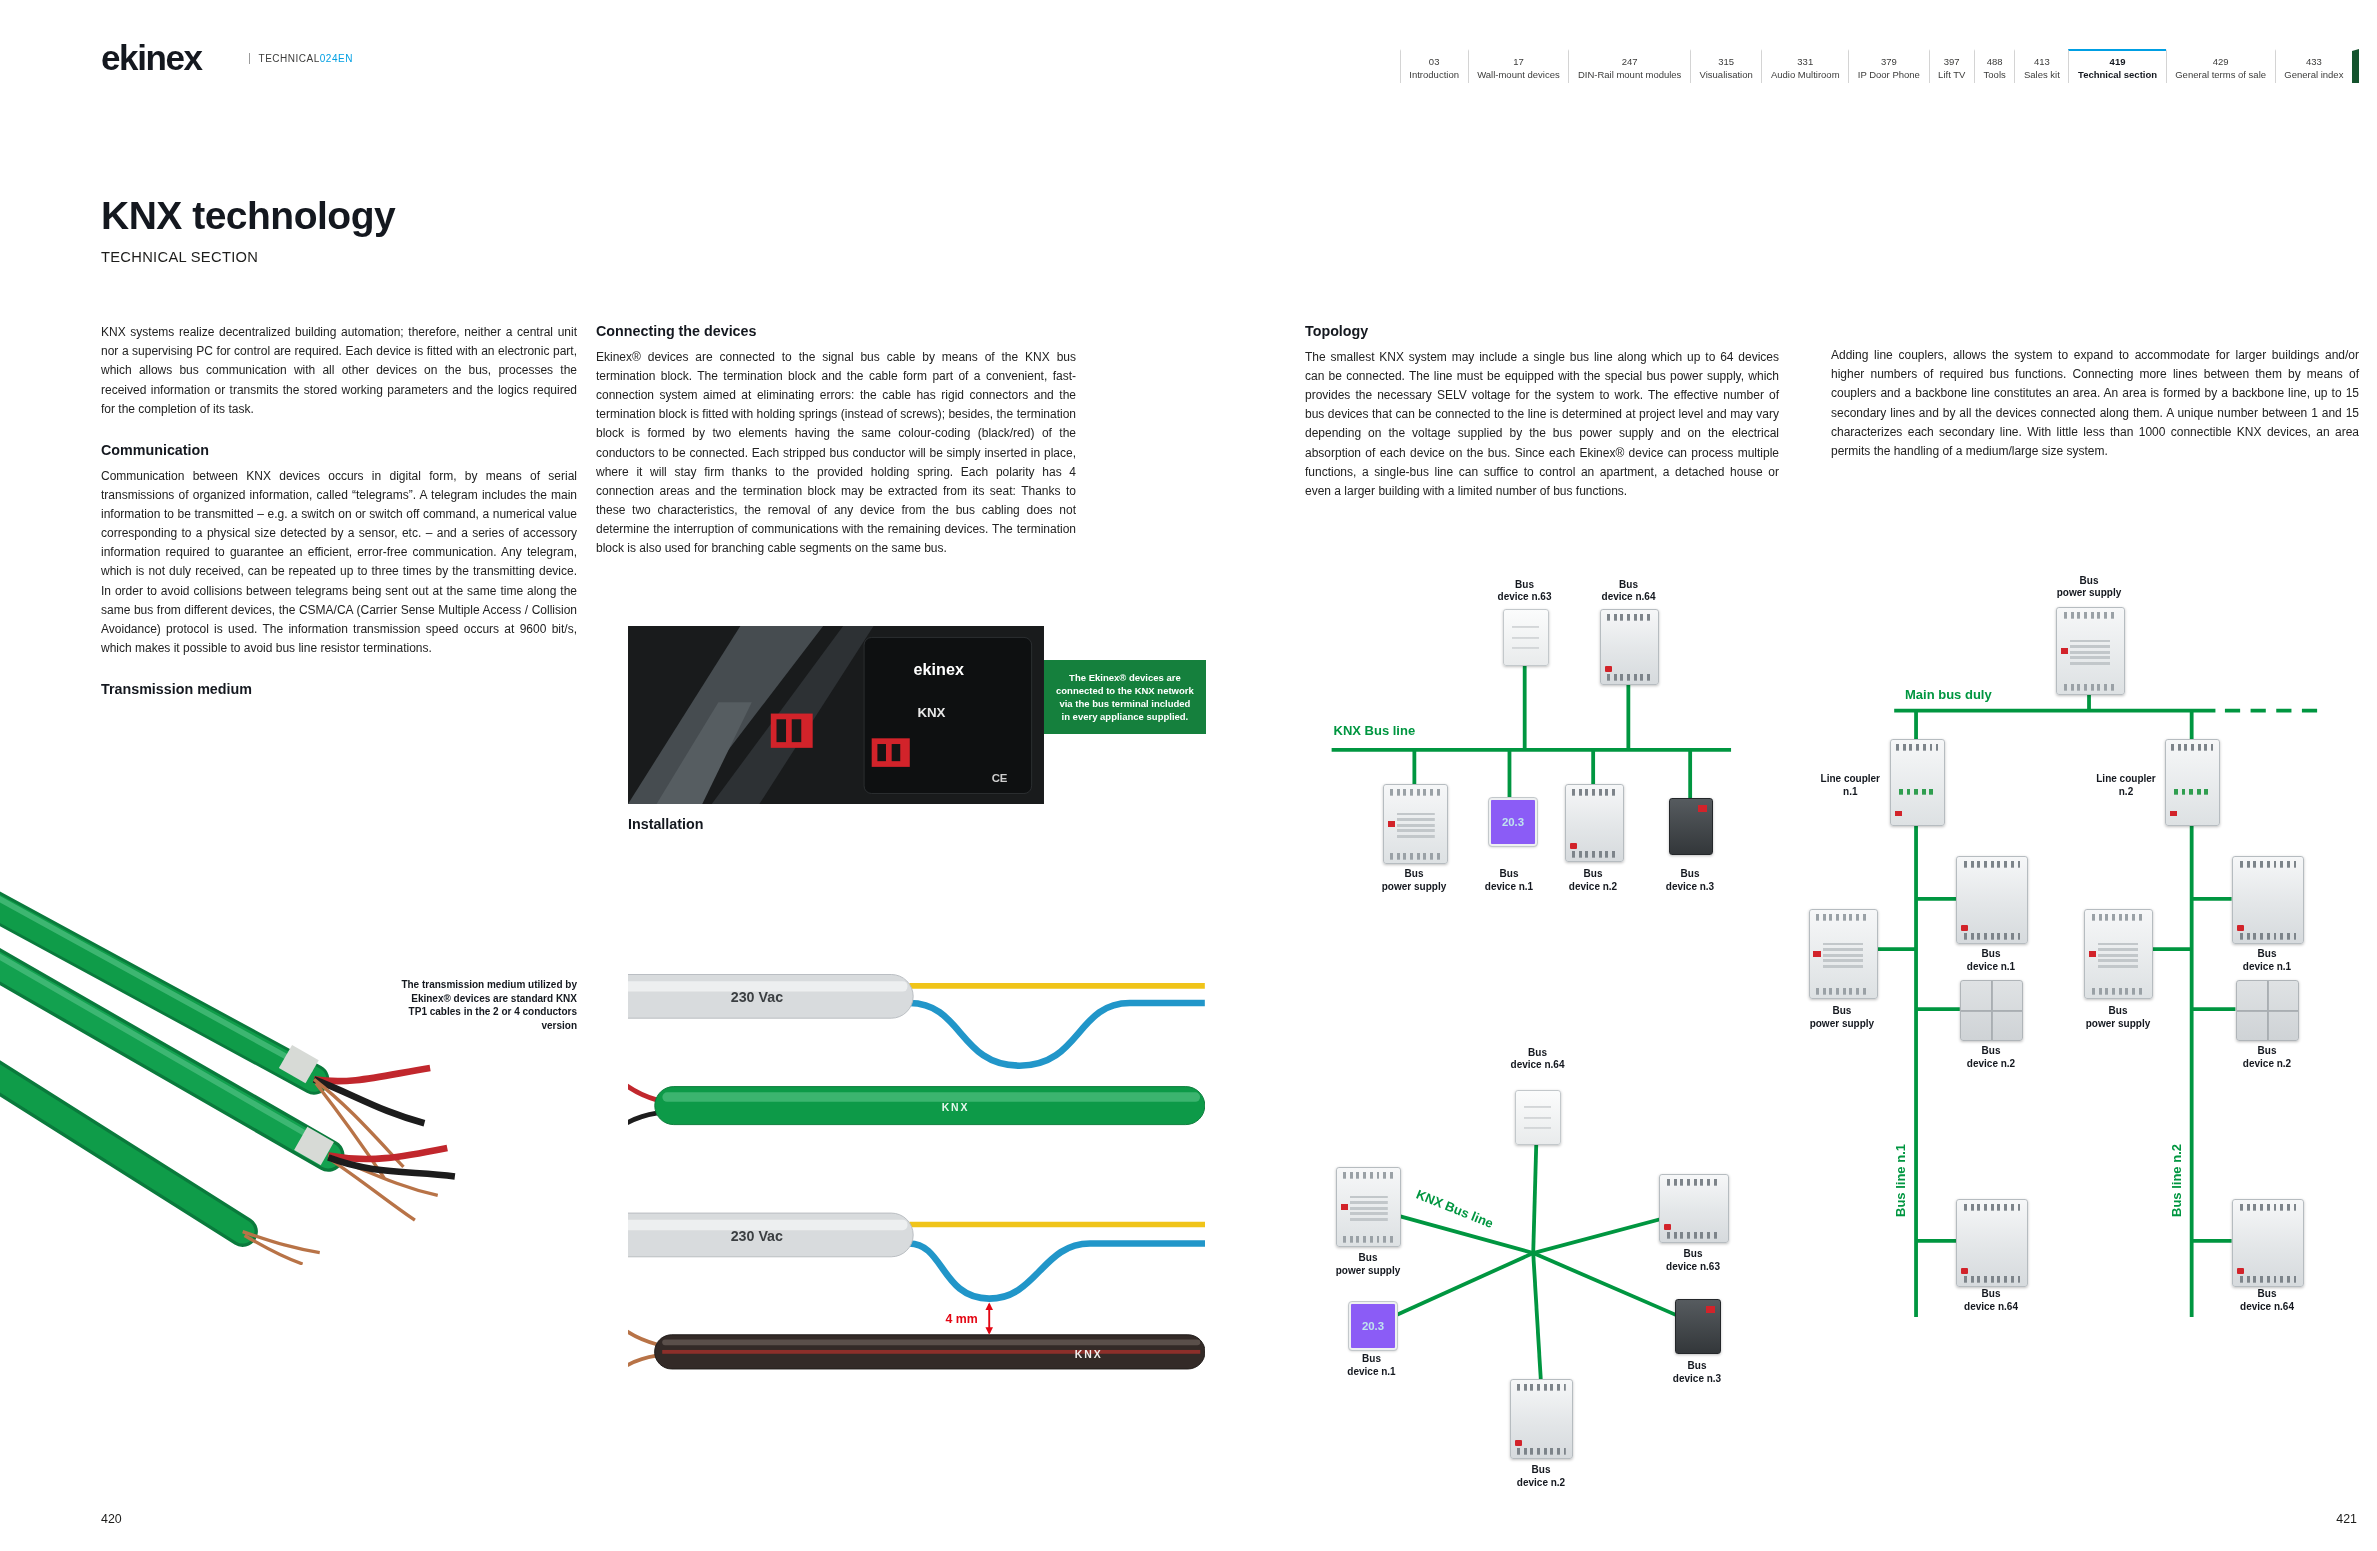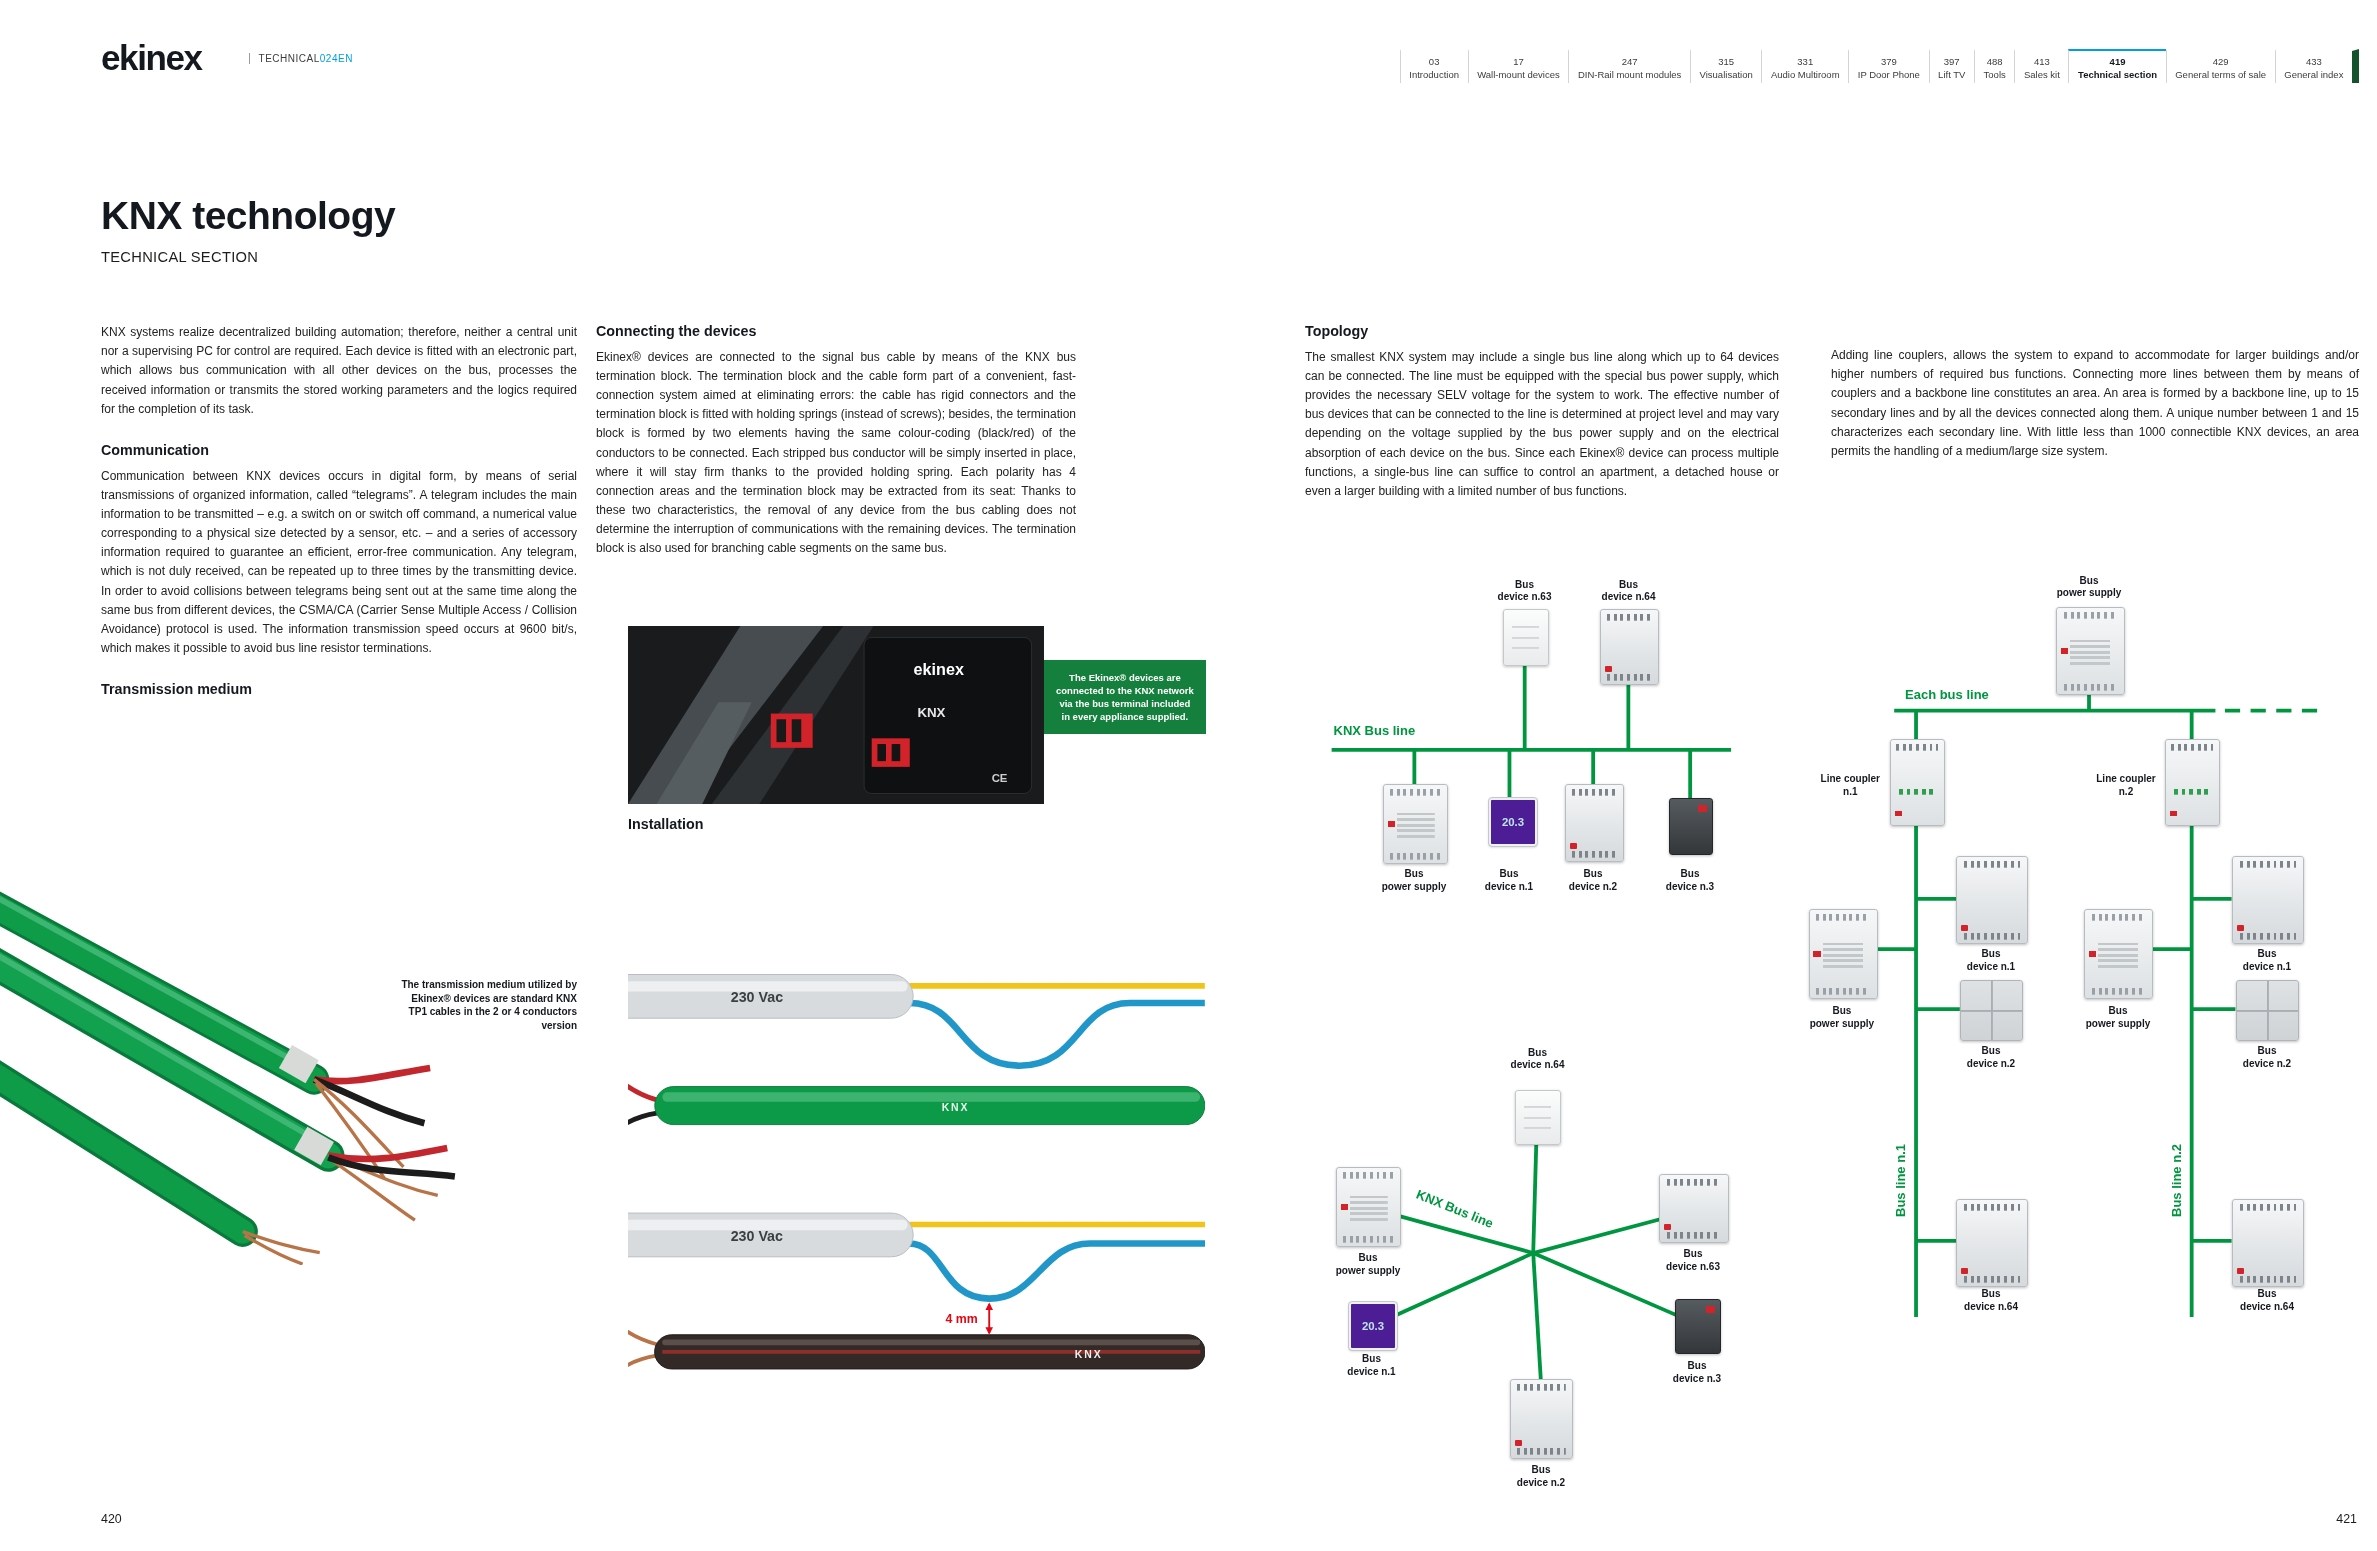--- a/index.html
+++ b/index.html
@@ -65,21 +65,21 @@
       repeating-linear-gradient(90deg,#9aa1a6 0 2.9px,rgba(0,0,0,0) 2.9px 6.7px) 50% 3.8px/80% 6.7px no-repeat,
       repeating-linear-gradient(90deg,#9aa1a6 0 2.9px,rgba(0,0,0,0) 2.9px 6.7px) 50% calc(100% - 3.8px)/80% 6.7px no-repeat,
       repeating-linear-gradient(0deg,#c2c7ca 0 2.9px,rgba(0,0,0,0) 2.9px 5.7px) 50% 52%/60% 25px no-repeat,
       linear-gradient(180deg,#f6f7f8,#dde1e3);}
   .dev-power::after{content:"";position:absolute;left:3.8px;top:calc(50% - 2.9px);width:7.6px;height:5.7px;background:#d2232a;}
   .dev-keypad{border:1px solid #c3c8cb;background:
       linear-gradient(#d3d6d8,#d3d6d8) 50% 30%/62% 1.9px no-repeat,
       linear-gradient(#d3d6d8,#d3d6d8) 50% 50%/62% 1.9px no-repeat,
       linear-gradient(#d3d6d8,#d3d6d8) 50% 70%/62% 1.9px no-repeat,
       linear-gradient(180deg,#fbfcfc,#e9ebec);}
-  .dev-display{background:#4c1d95;border:2.9px solid #eef0f1;outline:1px solid #c3c8cb;color:#bfe3ee;
+  .dev-display{background:#8b5cf6;border:2.9px solid #eef0f1;outline:1px solid #c3c8cb;color:#bfe3ee;
       display:flex;align-items:center;justify-content:center;font-size:11.4px;font-weight:bold;}
   .dev-small{border:1px solid #24272a;background:linear-gradient(180deg,#565b5f,#33373a);}
   .dev-small::after{content:"";position:absolute;right:4.8px;top:5.7px;width:9.5px;height:7.6px;background:#d2232a;}
   .dev-cross{border:1px solid #b0b5b9;background:
       linear-gradient(#a9aeb2,#a9aeb2) 50% 50%/100% 1.9px no-repeat,
       linear-gradient(#a9aeb2,#a9aeb2) 50% 50%/1.9px 100% no-repeat,
       linear-gradient(180deg,#dfe2e4,#cfd3d6);}
   .dev-coupler{border:1px solid #b6bcc0;background:
       repeating-linear-gradient(90deg,#7d848a 0 2.9px,rgba(0,0,0,0) 2.9px 6.7px) 50% 3.8px/80% 6.7px no-repeat,
       repeating-linear-gradient(90deg,#2f9e4f 0 3.8px,rgba(0,0,0,0) 3.8px 7.6px) 50% 62%/70% 5.7px no-repeat,
@@ -342,21 +342,21 @@
         <line x1="120" y1="707" x2="162" y2="707"></line>
         <line x1="367" y1="400" x2="410" y2="400"></line>
         <line x1="410" y1="347" x2="452" y2="347"></line>
         <line x1="410" y1="463" x2="456" y2="463"></line>
         <line x1="410" y1="707" x2="452" y2="707"></line>
       </g>
     </svg>
     <div class="dev-label" style="left:249px;top:5.7px;width:76px">Bus
 power supply</div>
     <div class="dev dev-power" style="left:254px;top:38px;width:67px;height:86px"></div>
-    <div class="bus-label" style="left:103px;top:118px">Each bus line</div>
+    <div class="bus-label" style="left:103px;top:118px">Main bus duly</div>
 
     <div class="dev-label" style="left:13.3px;top:204px;width:70px">Line coupler
 n.1</div>
     <div class="dev dev-coupler" style="left:88px;top:170px;width:53px;height:85px"></div>
     <div class="dev-label" style="left:289px;top:204px;width:70px">Line coupler
 n.2</div>
     <div class="dev dev-coupler" style="left:363px;top:170px;width:53px;height:85px"></div>
 
     <div class="bus-label-vert" style="left:91px;top:575px">Bus line n.1</div>
     <div class="bus-label-vert" style="left:367px;top:575px">Bus line n.2</div>

